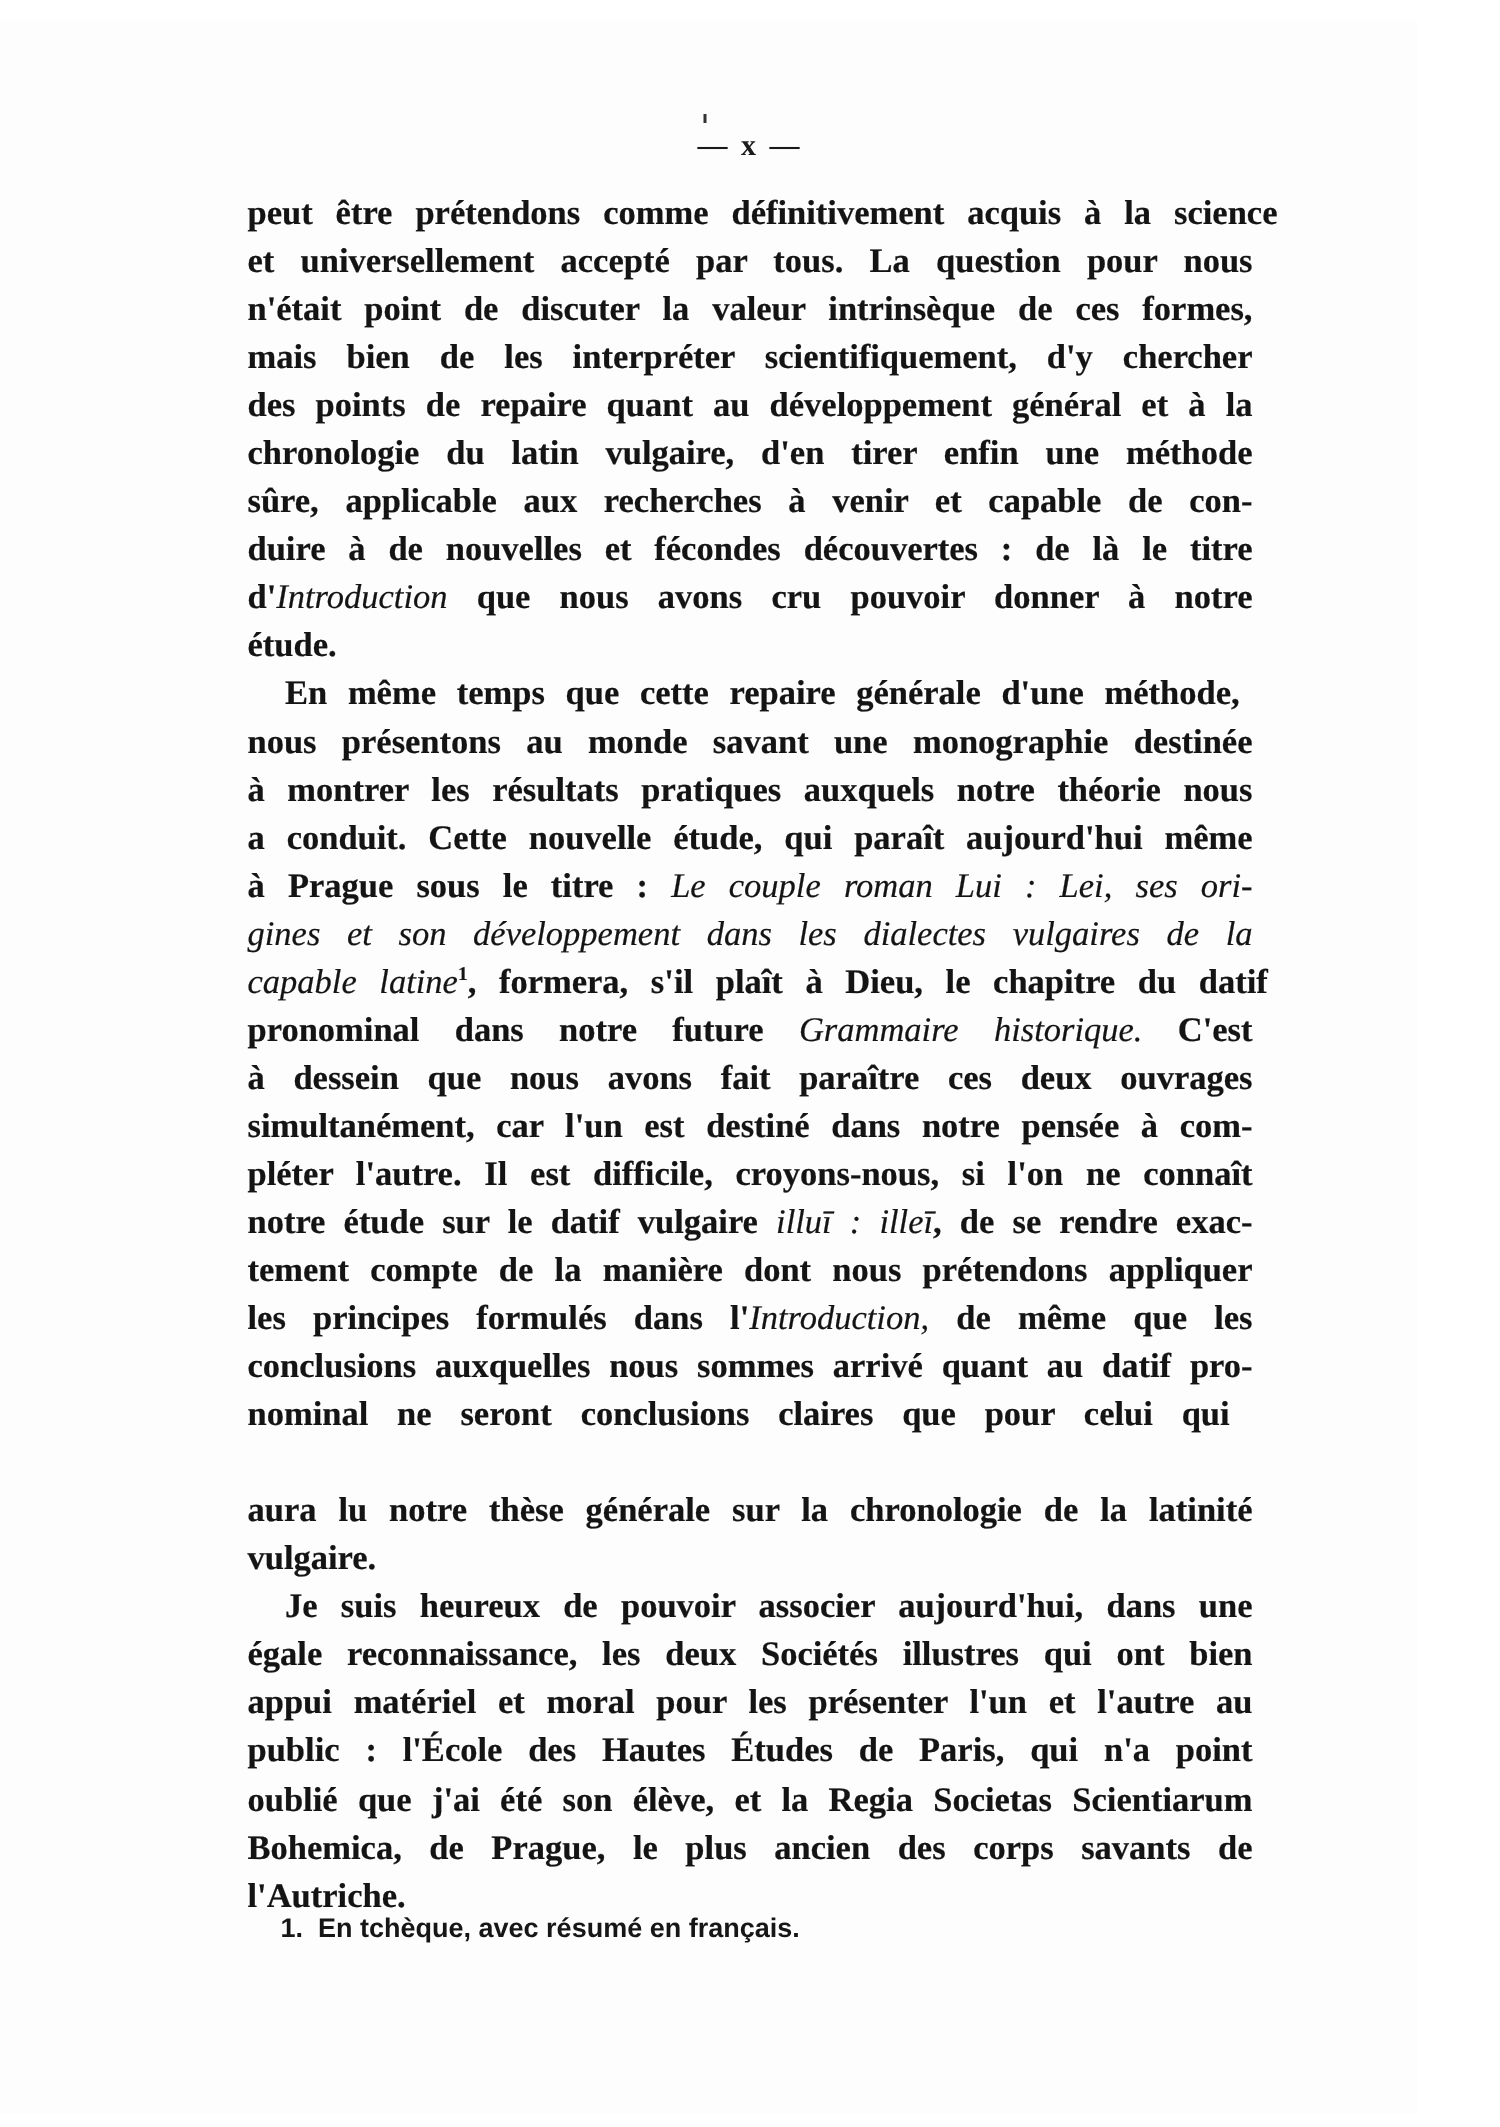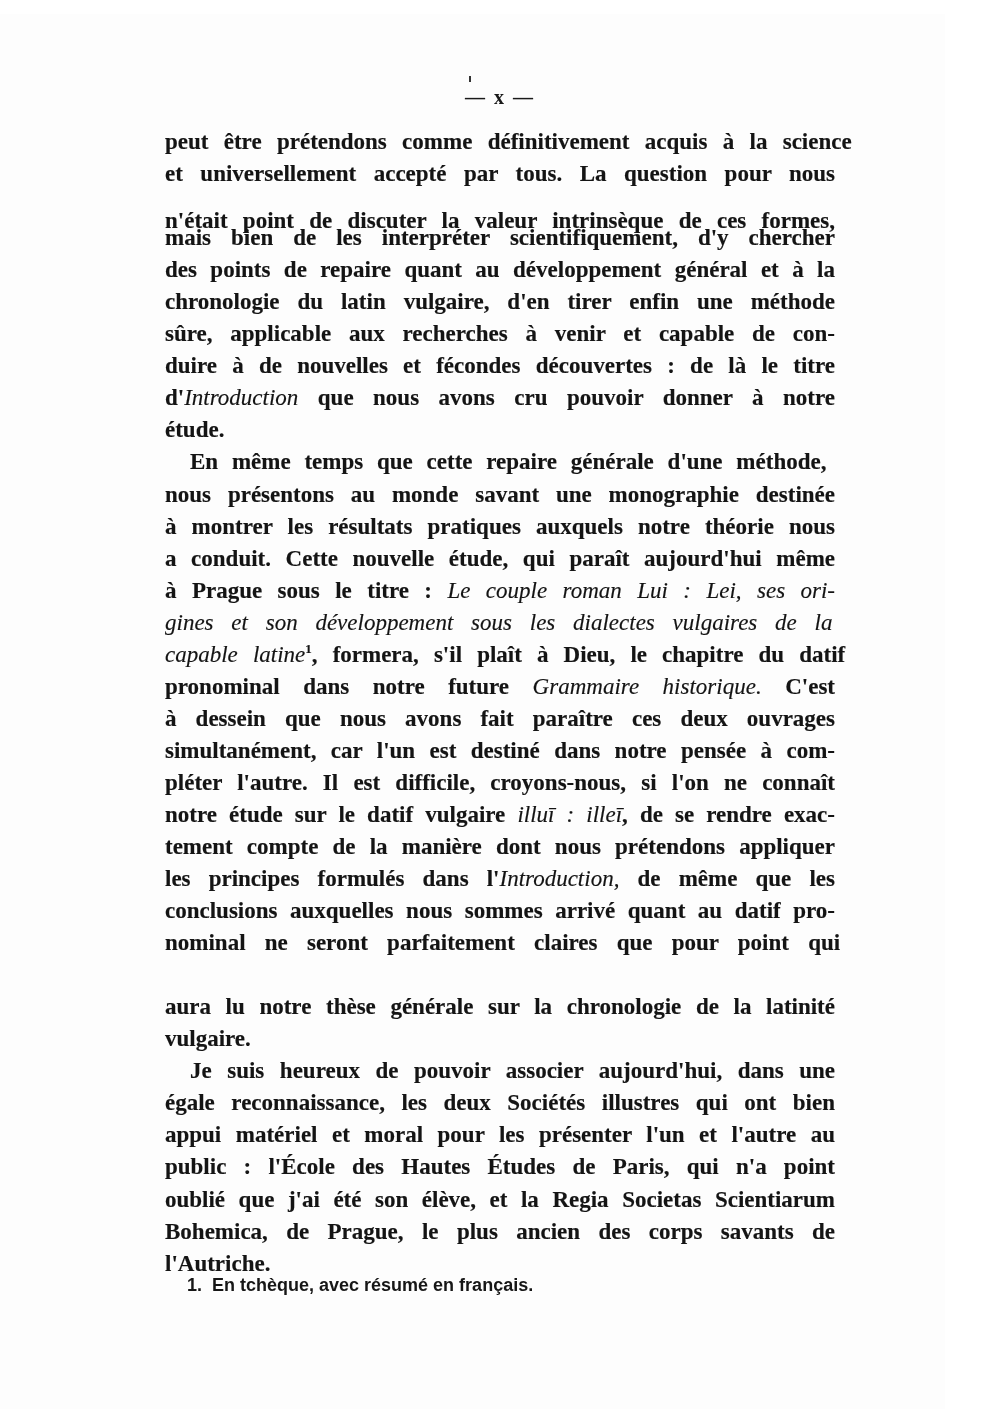--- a/index.html
+++ b/index.html
@@ -95,47 +95,47 @@
 <div class="running-head">
   <span class="tick"></span>
   <span>— x —</span>
 </div>
 
 <div class="body-text" id="body-text">
 
   <div class="paragraph">
     <span class="line" style="display: block;"><span style="display: inline-block; white-space: nowrap; word-spacing: 9.54883px;"><span>peut être prétendons comme définitivement acquis à la science</span></span></span>
     <span class="line" style="display: block;"><span style="display: inline-block; white-space: nowrap; word-spacing: 11.7402px;"><span>et universellement accepté par tous. La question pour nous</span></span></span>
-    <span class="line" style="display: block;"><span style="display: inline-block; white-space: nowrap; word-spacing: 9.51736px; margin-top: 15px;"><span>n'était point de discuter la valeur intrinsèque de ces formes,</span></span></span>
+    <span class="line" style="display: block;"><span style="display: inline-block; white-space: nowrap; word-spacing: 9.51736px;"><span>n'était point de discuter la valeur intrinsèque de ces formes,</span></span></span>
     <span class="line" style="display: block;"><span style="display: inline-block; white-space: nowrap; word-spacing: 14.2545px;"><span>mais bien de les interpréter scientifiquement, d'y chercher</span></span></span>
     <span class="line" style="display: block;"><span style="display: inline-block; white-space: nowrap; word-spacing: 7.66719px;"><span>des points de repaire quant au développement général et à la</span></span></span>
     <span class="line" style="display: block;"><span style="display: inline-block; white-space: nowrap; word-spacing: 12.1641px;"><span>chronologie du latin vulgaire, d'en tirer enfin une méthode</span></span></span>
     <span class="line" style="display: block;"><span style="display: inline-block; white-space: nowrap; word-spacing: 12.026px;"><span>sûre, applicable aux recherches à venir et capable de con-</span></span></span>
     <span class="line" style="display: block;"><span style="display: inline-block; white-space: nowrap; word-spacing: 9.47727px;"><span>duire à de nouvelles et fécondes découvertes : de là le titre</span></span></span>
     <span class="line" style="display: block;"><span style="display: inline-block; white-space: nowrap; word-spacing: 13.7246px;"><span>d'</span><i>Introduction</i><span> que nous avons cru pouvoir donner à notre</span></span></span>
     <span class="line last" style="display: block;"><span style="display: inline-block; white-space: nowrap;"><span>étude.</span></span></span>
   </div>
 
   <div class="paragraph">
     <span class="line indent" style="display: block;"><span style="display: inline-block; white-space: nowrap; word-spacing: 8.04102px;"><span>En même temps que cette repaire générale d'une méthode,</span></span></span>
     <span class="line" style="display: block;"><span style="display: inline-block; white-space: nowrap; word-spacing: 11.0938px;"><span>nous présentons au monde savant une monographie destinée</span></span></span>
     <span class="line" style="display: block;"><span style="display: inline-block; white-space: nowrap; word-spacing: 9.31836px;"><span>à montrer les résultats pratiques auxquels notre théorie nous</span></span></span>
     <span class="line" style="display: block;"><span style="display: inline-block; white-space: nowrap; word-spacing: 8.83984px;"><span>a conduit. Cette nouvelle étude, qui paraît aujourd'hui même</span></span></span>
     <span class="line" style="display: block;"><span style="display: inline-block; white-space: nowrap; word-spacing: 9.67067px;"><span>à Prague sous le titre : </span><i>Le couple roman Lui : Lei, ses ori-</i></span></span>
-    <span class="line" style="display: block;"><span style="display: inline-block; white-space: nowrap; word-spacing: 12.0139px;"><i>gines et son développement sous les dialectes vulgaires de la</i></span></span>
+    <span class="line" style="display: block;"><span style="display: inline-block; white-space: nowrap; word-spacing: 12.0139px;"><i>gines et son développement dans les dialectes vulgaires de la</i></span></span>
     <span class="line" style="display: block;"><span style="display: inline-block; white-space: nowrap; word-spacing: 9.34375px;"><i>capable latine</i><sup class="fnref">1</sup><span>, formera, s'il plaît à Dieu, le chapitre du datif</span></span></span>
     <span class="line" style="display: block;"><span style="display: inline-block; white-space: nowrap; word-spacing: 17.776px;"><span>pronominal dans notre future </span><i>Grammaire historique.</i><span> C'est</span></span></span>
     <span class="line" style="display: block;"><span style="display: inline-block; white-space: nowrap; word-spacing: 13.3681px;"><span>à dessein que nous avons fait paraître ces deux ouvrages</span></span></span>
     <span class="line" style="display: block;"><span style="display: inline-block; white-space: nowrap; word-spacing: 8.66493px;"><span>simultanément, car l'un est destiné dans notre pensée à com-</span></span></span>
     <span class="line" style="display: block;"><span style="display: inline-block; white-space: nowrap; word-spacing: 9.4184px;"><span>pléter l'autre. Il est difficile, croyons-nous, si l'on ne connaît</span></span></span>
     <span class="line" style="display: block;"><span style="display: inline-block; white-space: nowrap; word-spacing: 6.34115px;"><span>notre étude sur le datif vulgaire </span><i>illuī : illeī</i><span>, de se rendre exac-</span></span></span>
     <span class="line" style="display: block;"><span style="display: inline-block; white-space: nowrap; word-spacing: 8.41211px;"><span>tement compte de la manière dont nous prétendons appliquer</span></span></span>
     <span class="line" style="display: block;"><span style="display: inline-block; white-space: nowrap; word-spacing: 12.3828px;"><span>les principes formulés dans l'</span><i>Introduction,</i><span> de même que les</span></span></span>
     <span class="line" style="display: block;"><span style="display: inline-block; white-space: nowrap; word-spacing: 6.80664px;"><span>conclusions auxquelles nous sommes arrivé quant au datif pro-</span></span></span>
-    <span class="line" style="display: block;"><span style="display: inline-block; white-space: nowrap; word-spacing: 13.4707px;"><span>nominal ne seront parfaitement claires que pour point qui</span></span></span>
+    <span class="line" style="display: block;"><span style="display: inline-block; white-space: nowrap; word-spacing: 13.4707px;"><span>nominal ne seront conclusions claires que pour celui qui</span></span></span>
     <span class="line" style="display: block; margin-top: 32px;"><span style="display: inline-block; white-space: nowrap; word-spacing: 8.86406px;"><span>aura lu notre thèse générale sur la chronologie de la latinité</span></span></span>
     <span class="line last" style="display: block;"><span style="display: inline-block; white-space: nowrap;"><span>vulgaire.</span></span></span>
   </div>
 
   <div class="paragraph">
     <span class="line indent" style="display: block;"><span style="display: inline-block; white-space: nowrap; word-spacing: 9.77148px;"><span>Je suis heureux de pouvoir associer aujourd'hui, dans une</span></span></span>
     <span class="line" style="display: block;"><span style="display: inline-block; white-space: nowrap; word-spacing: 10.7812px;"><span>égale reconnaissance, les deux Sociétés illustres qui ont bien</span></span></span>
     <span class="line" style="display: block;"><span style="display: inline-block; white-space: nowrap; word-spacing: 8.7375px;"><span>appui matériel et moral pour les présenter l'un et l'autre au</span></span></span>
     <span class="line" style="display: block;"><span style="display: inline-block; white-space: nowrap; word-spacing: 11.4719px;"><span>public : l'École des Hautes Études de Paris, qui n'a point</span></span></span>
     <span class="line" style="display: block;"><span style="display: inline-block; white-space: nowrap; word-spacing: 7.78281px;"><span>oublié que j'ai été son élève, et la Regia Societas Scientiarum</span></span></span>

